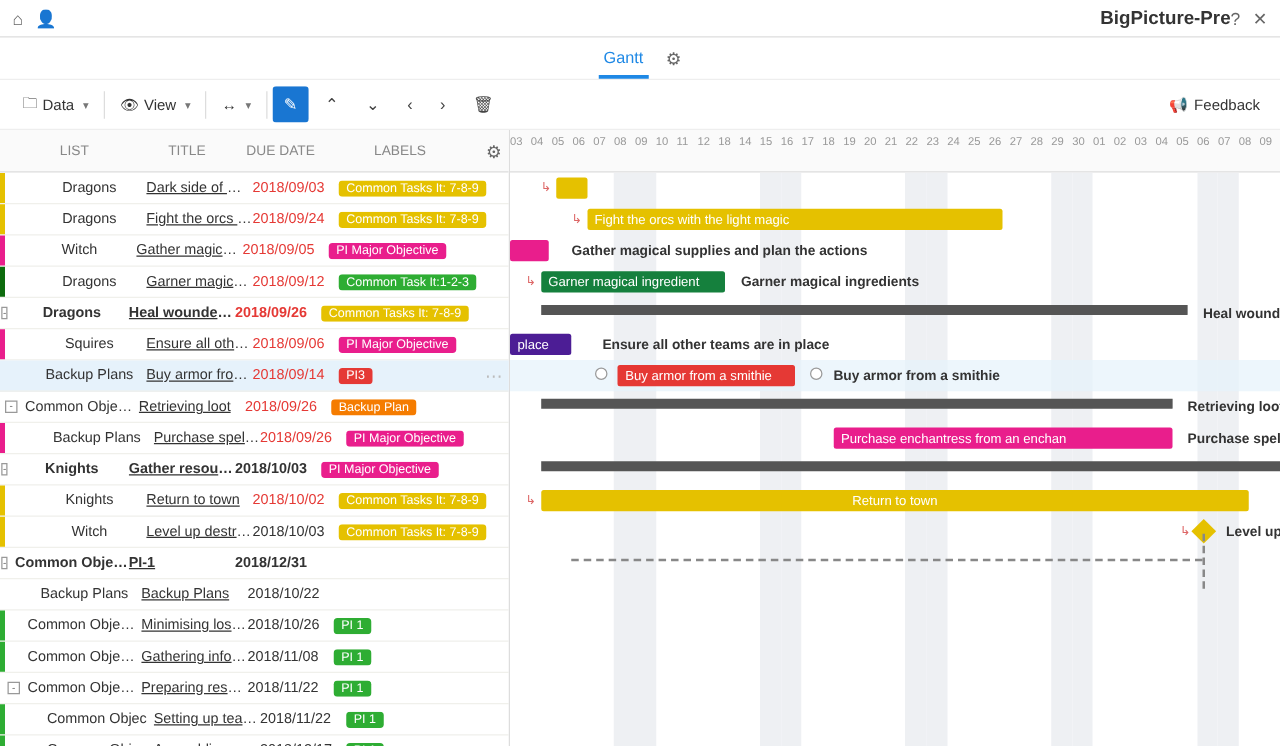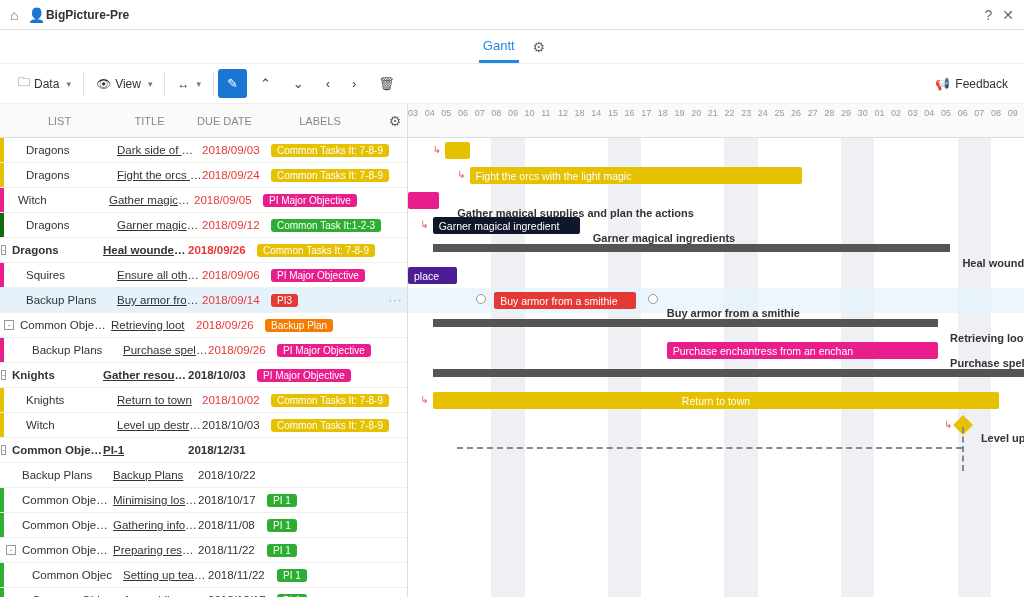--- a/index.html
+++ b/index.html
@@ -1,19 +1,19 @@
 <!DOCTYPE html>
 <html><head>
 <meta charset="utf-8">
 <style>
 * { box-sizing: border-box; margin: 0; padding: 0; }
 body { font-family: -apple-system, BlinkMacSystemFont, "Segoe UI", Arial, sans-serif; font-size: 12px; color: #333; background: #fff; width: 1024px; height: 597px; overflow: hidden; }
 .topbar { height: 30px; display: flex; align-items: center; padding: 0 10px; border-bottom: 1px solid #ddd; }
 .topbar .left-icons { display: flex; gap: 10px; }
-.topbar .title { flex: 1; text-align: left; font-weight: 600; font-size: 12px; }
+.topbar .title { flex: 1; text-align: right; font-weight: 600; font-size: 15px; }
 .topbar .right-icons { display: flex; gap: 10px; }
 .tabs { height: 34px; display: flex; align-items: center; justify-content: center; gap: 14px; border-bottom: 1px solid #eee; }
 .tab { color: #1e88e5; font-weight: 500; padding: 7px 4px; border-bottom: 3px solid #1e88e5; font-size: 13px; }
 .icon-btn { cursor: pointer; color: #666; font-size: 14px; }
 .toolbar { height: 40px; display: flex; align-items: center; padding: 0 10px; border-bottom: 1px solid #eee; gap: 4px; }
 .toolbar-sep { height: 22px; border-left: 1px solid #ddd; }
 .tool-btn { padding: 6px 8px; border: 1px solid transparent; border-radius: 3px; cursor: pointer; font-size: 13px; color: #444; background: #fff; }
 .tool-btn.primary { background: #1976d2; color: #fff; }
 .dropdown-btn { display: flex; align-items: center; gap: 4px; padding: 5px 8px; cursor: pointer; }
 .dropdown-btn::after { content: '▾'; font-size: 9px; margin-left: 3px; color: #777; }
@@ -26,21 +26,21 @@
 .col-title { width: 85px; text-align: center; padding: 0 4px; }
 .col-date { width: 65px; text-align: center; }
 .col-labels { flex: 1; text-align: center; }
 .col-gear { width: 24px; text-align: center; }
 .grid-body { flex: 1; overflow-y: auto; }
 .row { display: flex; height: 25px; align-items: center; border-bottom: 1px solid #f0f0eb; font-size: 11.5px; position: relative; }
 .row.highlight { background: #e6f2fb; }
 .row-stripe { width: 4px; height: 100%; flex-shrink: 0; }
 .row-indent { flex-shrink: 0; display: flex; align-items: center; justify-content: flex-end; padding-right: 2px; }
 .expander { width: 10px; height: 10px; border: 1px solid #999; font-size: 8px; line-height: 8px; text-align: center; cursor: pointer; color: #666; }
-.row .c-list { width: 95px; padding-left: 4px; white-space: nowrap; overflow: hidden; text-overflow: ellipsis; }
+.row .c-list { width: 95px; padding-left: 4px; white-space: nowrap; overflow: hidden; text-overflow: ellipsis; text-align: center; }
 .row .c-title { width: 85px; white-space: nowrap; overflow: hidden; text-overflow: ellipsis; text-decoration: underline; cursor: pointer; }
 .row .c-date { width: 65px; white-space: nowrap; }
 .row .c-date.red { color: #e53935; }
 .row .c-labels { flex: 1; white-space: nowrap; overflow: hidden; padding: 0 4px; }
 .row.bold .c-list, .row.bold .c-title, .row.bold .c-date { font-weight: 700; }
 .label-chip { display: inline-block; padding: 1px 6px; border-radius: 3px; color: #fff; font-size: 10px; font-weight: 500; }
 .row-actions { position: absolute; right: 4px; color: #bbb; font-size: 14px; letter-spacing: 1px; }
 .right-pane { flex: 1; display: flex; flex-direction: column; overflow: hidden; }
 .timeline-header { height: 34px; border-bottom: 1px solid #ddd; background: #fafafa; display: flex; flex-direction: column; }
 .timeline-month { height: 16px; text-align: center; font-size: 10px; color: #999; line-height: 16px; }
@@ -50,21 +50,21 @@
 .gantt-bg { position: absolute; inset: 0; display: flex; }
 .gantt-bg .wk { flex: 1; }
 .gantt-bg .wk.alt { background: #eef0f3; }
 .gantt-row { height: 25px; position: relative; border-bottom: 1px solid transparent; }
 .gantt-row.highlight { background: rgba(230,242,251,0.7); }
 .bar { position: absolute; height: 17px; top: 4px; border-radius: 2px; display: flex; align-items: center; padding: 0 6px; font-size: 10.5px; white-space: nowrap; overflow: hidden; }
 .bar.group { height: 8px; top: 6px; border-radius: 0; }
 .bar.group::before, .bar.group::after { content: ''; position: absolute; top: 0; width: 0; height: 0; border-top: 8px solid var(--gc,#555); }
 .bar.group::before { left: -4px; border-left: 4px solid transparent; }
 .bar.group::after { right: -4px; border-right: 4px solid transparent; }
-.bar-text { position: absolute; top: 4px; height: 17px; display: flex; align-items: center; font-size: 11px; font-weight: 700; color: #333; white-space: nowrap; margin-top: 12px; }
+.bar-text { position: absolute; top: 4px; height: 17px; display: flex; align-items: center; font-size: 11px; font-weight: 700; color: #333; white-space: nowrap; }
 .milestone { position: absolute; width: 14px; height: 14px; top: 5px; transform: rotate(45deg); }
 .dep-arrow { position: absolute; color: #999; font-size: 10px; }
 .dashed-line { position: absolute; border-top: 2px dashed #888; }
 .dashed-line-v { position: absolute; border-left: 2px dashed #888; }
 </style>
 </head>
 <body>
 
 <div class="topbar">
   <div class="left-icons">
@@ -240,21 +240,21 @@
           <div class="c-list">Backup Plans</div>
           <div class="c-title">Backup Plans</div>
           <div class="c-date">2018/10/22</div>
           <div class="c-labels"></div>
         </div>
         <div class="row">
           <div class="row-stripe" style="background: rgb(46, 173, 51);"></div>
           <div class="row-indent" style="width: 14px;"></div>
           <div class="c-list">Common Objectiv</div>
           <div class="c-title">Minimising losses</div>
-          <div class="c-date">2018/10/17</div>
+          <div class="c-date">2018/10/26</div>
           <div class="c-labels"><span class="label-chip" style="background: rgb(46, 173, 51);">PI 1</span></div>
         </div>
         <div class="row">
           <div class="row-stripe" style="background: rgb(46, 173, 51);"></div>
           <div class="row-indent" style="width: 14px;"></div>
           <div class="c-list">Common Objectiv</div>
           <div class="c-title">Gathering informati</div>
           <div class="c-date">2018/11/08</div>
           <div class="c-labels"><span class="label-chip" style="background: rgb(46, 173, 51);">PI 1</span></div>
         </div>
@@ -375,30 +375,31 @@
           </div>
           <div class="gantt-row">
             <div class="bar" style="left: 10%; width: 54%; background: rgb(229, 193, 0); color: rgb(255, 255, 255);">Fight the orcs with the light magic</div>
             <div class="dep-arrow" style="left: 8%; top: 6px; color: rgb(221, 102, 102);">↳</div>
           </div>
           <div class="gantt-row">
             <div class="bar" style="left: 0%; width: 5%; background: rgb(233, 30, 140);"></div>
             <div class="bar-text" style="left: 8%;">Gather magical supplies and plan the actions</div>
           </div>
           <div class="gantt-row">
-            <div class="bar" style="left: 4%; width: 24%; background: #0f172a; color: rgb(255, 255, 255);">Garner magical ingredient</div>
+            <div class="bar" style="left: 4%; width: 24%; background: #15803d; color: rgb(255, 255, 255);">Garner magical ingredient</div>
             <div class="bar-text" style="left: 30%;">Garner magical ingredients</div>
             <div class="dep-arrow" style="left: 2%; top: 6px; color: rgb(221, 102, 102);">↳</div>
           </div>
           <div class="gantt-row">
             <div class="bar group" style="left: 4%; width: 84%; background: rgb(85, 85, 85); --gc: #555555;"></div>
             <div class="bar-text" style="left: 90%;">Heal wounded heroes</div>
           </div>
           <div class="gantt-row">
             <div class="bar" style="left: 0%; width: 8%; background: #4c1d95; color: rgb(255, 255, 255);">place</div>
+            <div class="bar-text" style="left: 12%;">Ensure all other teams are in place</div>
           </div>
           <div class="gantt-row highlight">
             <div class="bar" style="left: 14%; width: 23%; background: rgb(229, 57, 53); color: rgb(255, 255, 255);">Buy armor from a smithie</div>
             <div class="bar-text" style="left: 42%;">Buy armor from a smithie</div>
             <div style="position: absolute; left: 11%; top: 6px; width: 10px; height: 10px; border: 1px solid rgb(153, 153, 153); border-radius: 50%; background: rgb(255, 255, 255);"></div>
             <div style="position: absolute; left: 39%; top: 6px; width: 10px; height: 10px; border: 1px solid rgb(153, 153, 153); border-radius: 50%; background: rgb(255, 255, 255);"></div>
           </div>
           <div class="gantt-row">
             <div class="bar group" style="left: 4%; width: 82%; background: rgb(85, 85, 85); --gc: #555555;"></div>
             <div class="bar-text" style="left: 88%;">Retrieving loot</div>

